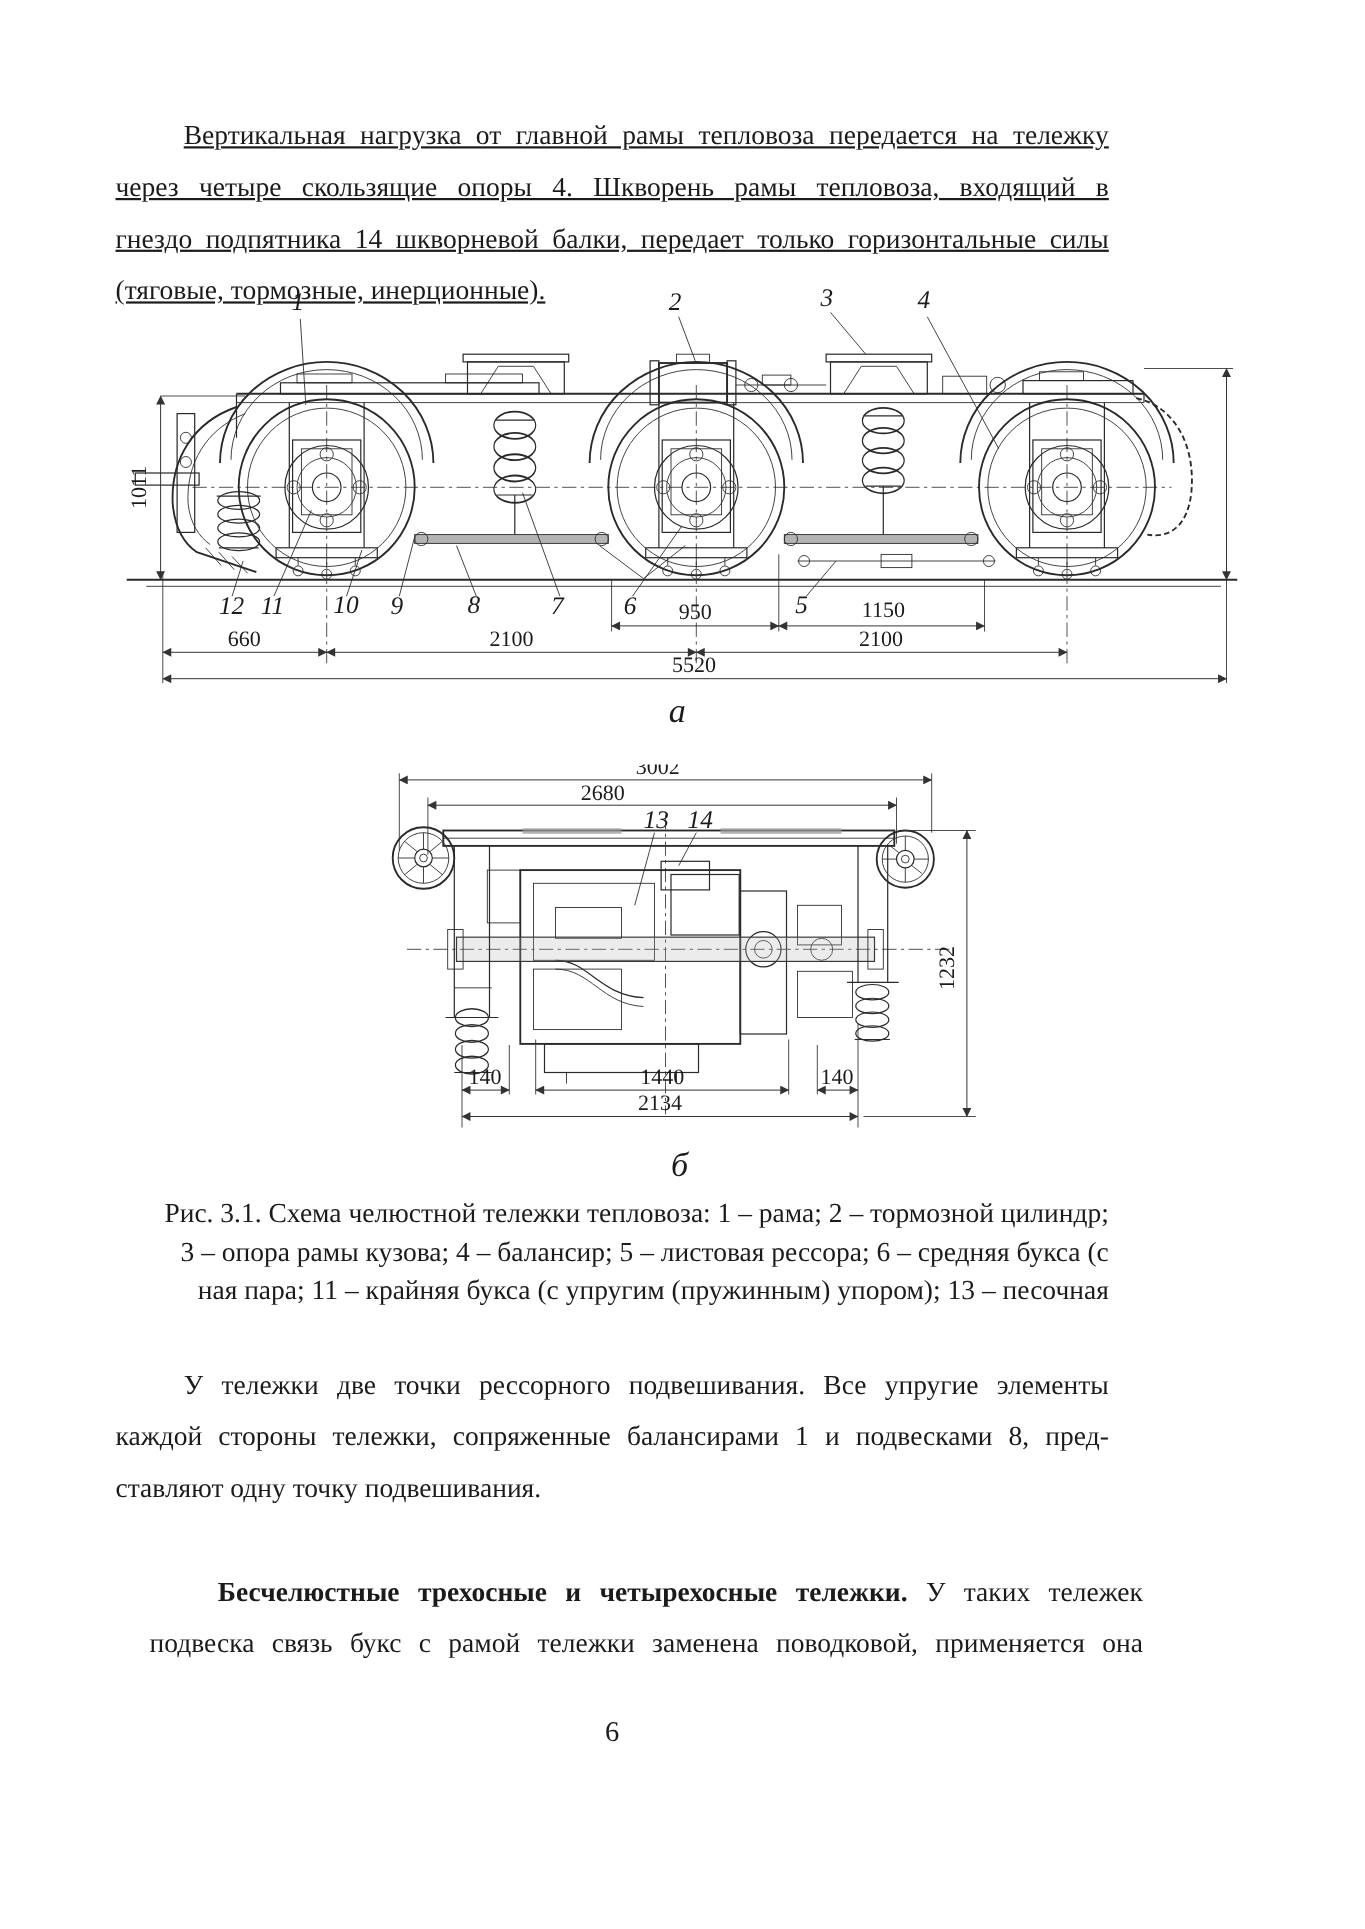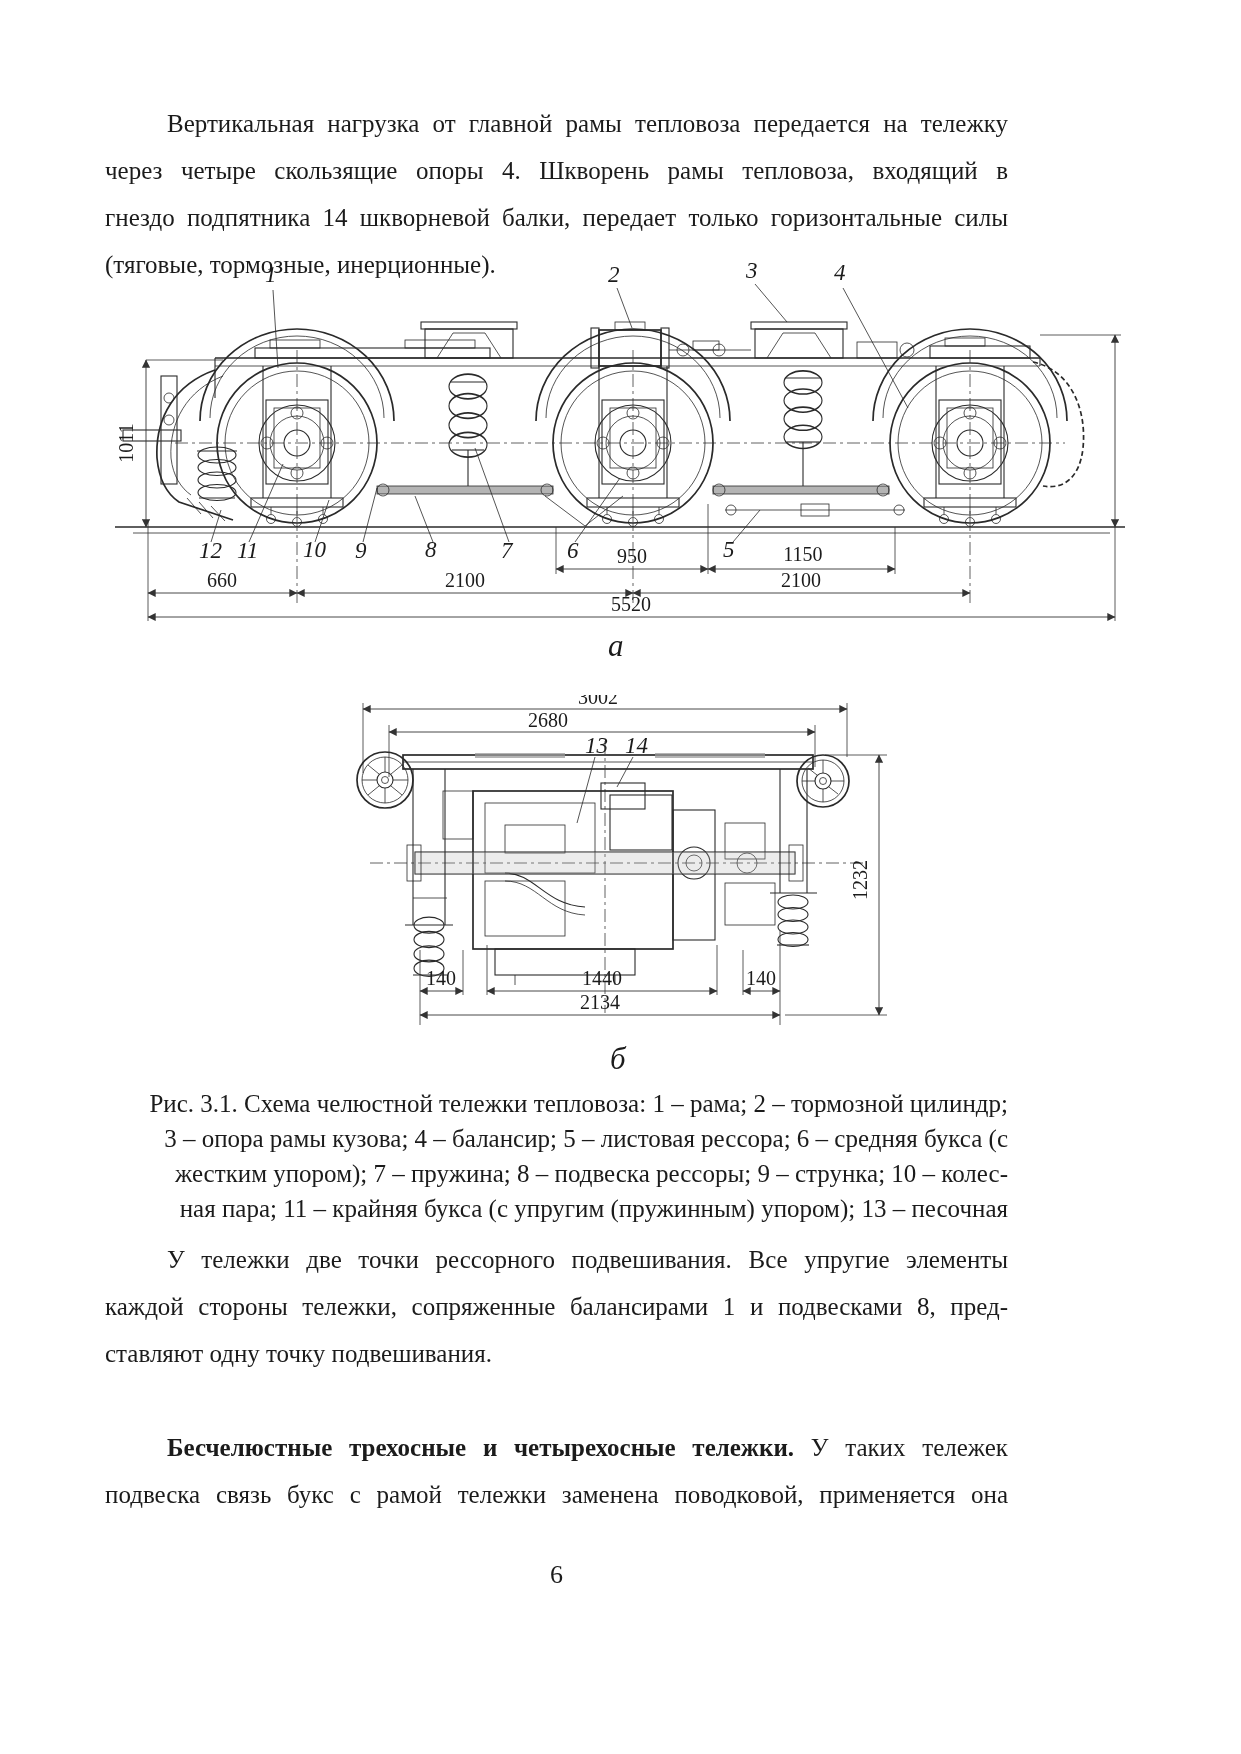--- a/index.html
+++ b/index.html
@@ -25,21 +25,21 @@
   svg .dim{stroke:#333;fill:none;stroke-width:0.9;}
   svg .ext{stroke:#333;fill:none;stroke-width:0.8;}
   svg text{fill:#1b1b1b;}
   svg .dimt{font-size:20px;font-family:"Liberation Serif",serif;}
   svg .plbl{font-size:23px;font-style:italic;font-family:"Liberation Serif",serif;}
   svg .gray{fill:#9b9b9b;opacity:.75;stroke:none;}
 </style>
 </head>
 <body>
 
-<div class="abs para" style="top:100px;">
+<div class="abs para" style="top:100px;text-decoration:underline;">
   <div class="pline indent">Вертикальная нагрузка от главной рамы тепловоза передается на тележку</div>
   <div class="pline">через четыре скользящие опоры 4. Шкворень рамы тепловоза, входящий в</div>
   <div class="pline">гнездо подпятника 14 шкворневой балки, передает только горизонтальные силы</div>
   <div class="pline lastline">(тяговые, тормозные, инерционные).</div>
 </div>
 
 <svg class="abs" style="left:115px;top:258px;" width="1010" height="380" viewBox="0 0 1010 380">
   <defs>
     <marker id="arrA" viewBox="0 0 10 10" refX="9.5" refY="5" markerWidth="12" markerHeight="9" orient="auto-start-reverse">
       <path d="M0 0 L10 5 L0 10 z" fill="#333"></path>
@@ -406,30 +406,29 @@
     <line x1="65" y1="320" x2="425" y2="320" class="dim" marker-start="url(#arrB)" marker-end="url(#arrB)"></line>
     <text x="245" y="314" text-anchor="middle" class="dimt">2134</text>
   </g>
 </svg>
 
 <div class="abs sublabel" style="left:610px;top:1043px;">б</div>
 
 <div class="abs caption" style="top:1086px;">
   <div>Рис. 3.1. Схема челюстной тележки тепловоза: 1 – рама; 2 – тормозной цилиндр;</div>
   <div>3 – опора рамы кузова; 4 – балансир; 5 – листовая рессора; 6 – средняя букса (с</div>
-  <div>жестким упором); 7 – пружина; 8 – подвеска рессоры; 9 – струнка; 10 – колес-</div>
   <div>ная пара; 11 – крайняя букса (с упругим (пружинным) упором); 13 – песочная</div>
 </div>
 
 <div class="abs para" style="top:1236px;">
   <div class="pline indent">У тележки две точки рессорного подвешивания. Все упругие элементы</div>
   <div class="pline">каждой стороны тележки, сопряженные балансирами 1 и подвесками 8, пред-</div>
   <div class="pline lastline">ставляют одну точку подвешивания.</div>
 </div>
 
-<div class="abs para" style="top:1424px;">
+<div class="abs para" style="top:1424px;margin-left:31px;">
   <div class="pline indent">
     <span class="bold">Бесчелюстные трехосные и четырехосные тележки.</span><span> У таких тележек</span>
   </div>
   <div class="pline">подвеска связь букс с рамой тележки заменена поводковой, применяется она</div>
 </div>
 
 <div class="abs pagenum" style="top:1560px;">6</div>
 
 </body></html>

